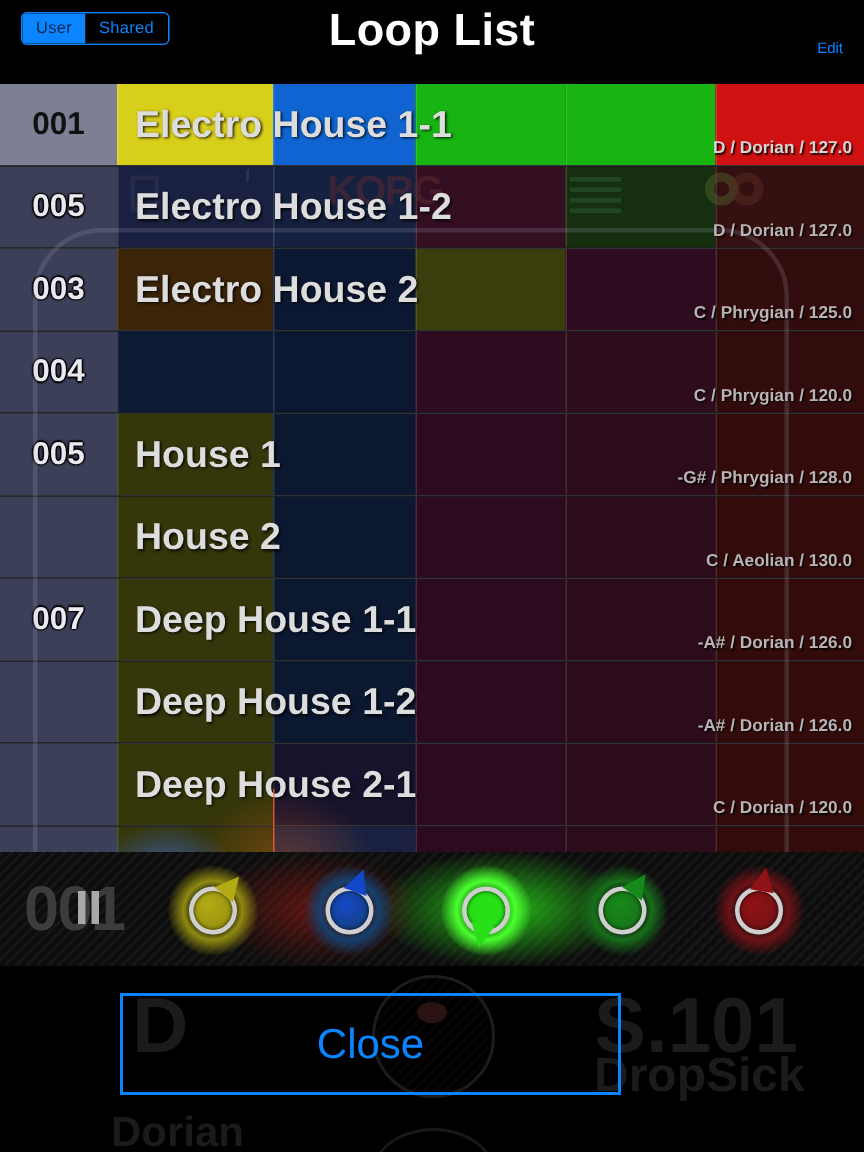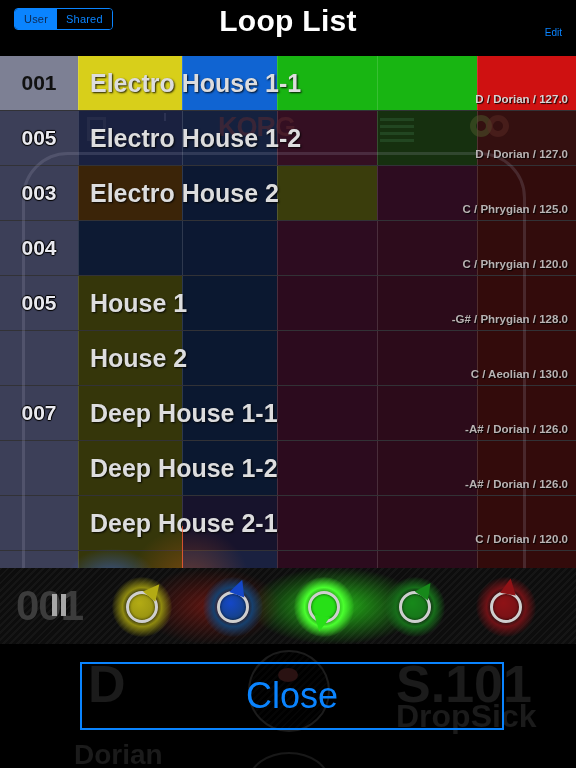--- a/index.html
+++ b/index.html
@@ -182,24 +182,24 @@
   }
   .ghost-knob2 {
     position: absolute; left: 248px; top: 752px; width: 82px; height: 60px;
     border-radius: 50%; border: 2px solid #181818; z-index: 1;
   }
   .ghost-dot {
     position: absolute; left: 278px; top: 668px; width: 20px; height: 14px;
     border-radius: 50%; background: #2a1212; z-index: 1;
   }
   .close-btn {
-    position: absolute; left: 80px; top: 662px; width: 424px; height: 68px;
+    position: absolute; left: 80px; top: 662px; width: 334px; height: 68px;
     border: 2px solid #0a84ff; background: transparent;
     display: flex; align-items: center; justify-content: center;
-    color: #0a84ff; font-size: 36px; z-index: 6;
+    color: #0a84ff; font-size: 28px; z-index: 6;
   }
 </style>
 </head>
 <body>
 
 <div id="app">
 
   <div class="navbar">
     <div class="seg">
       <div class="seg-item on">User</div>

